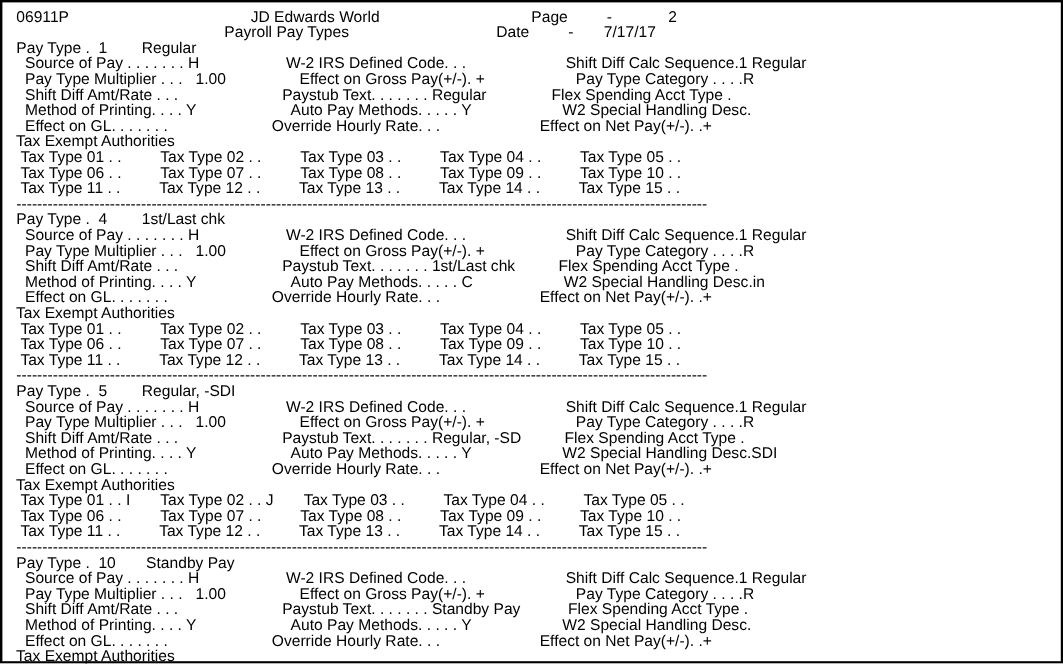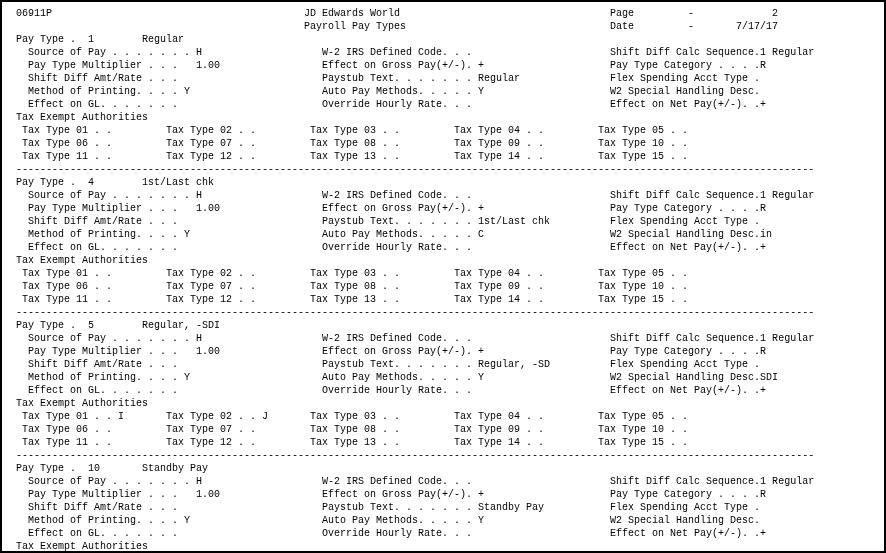--- a/index.html
+++ b/index.html
@@ -17,22 +17,22 @@
   #page {
     position: relative;
     box-sizing: border-box;
     width: 886px;
     height: 553px;
     background: #ffffff;
     border: 2px solid #000000;
     padding: 5px 0 0 0;
   }
   .report {
-    font-family: Liberation Mono, monospace;
-    font-size: 10px;
+    font-family: Liberation Sans, sans-serif;
+    font-size: 13px;
     line-height: 13px;
     color: #000000;
     white-space: pre;
     letter-spacing: 0px;
     padding-left: 8px;
   }
   .line {
     height: 13px;
     white-space: pre;
   }

